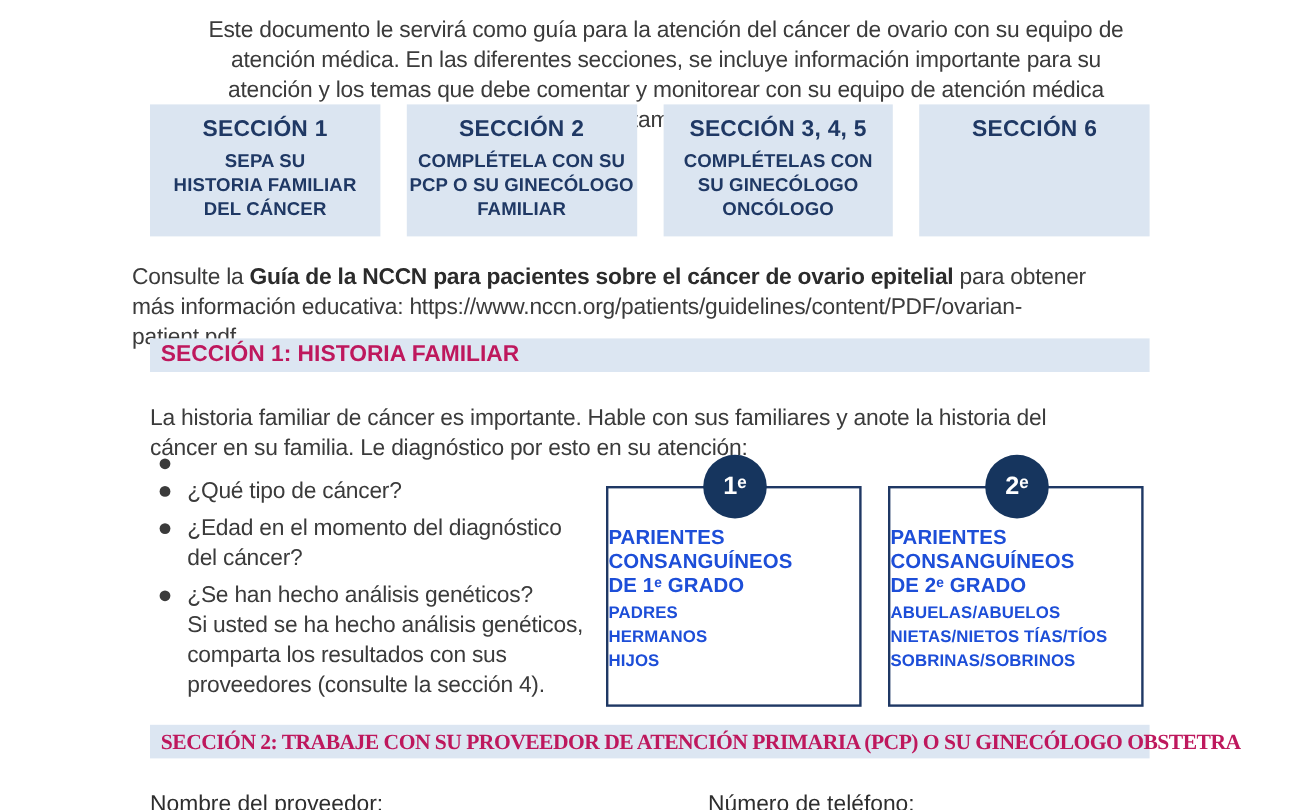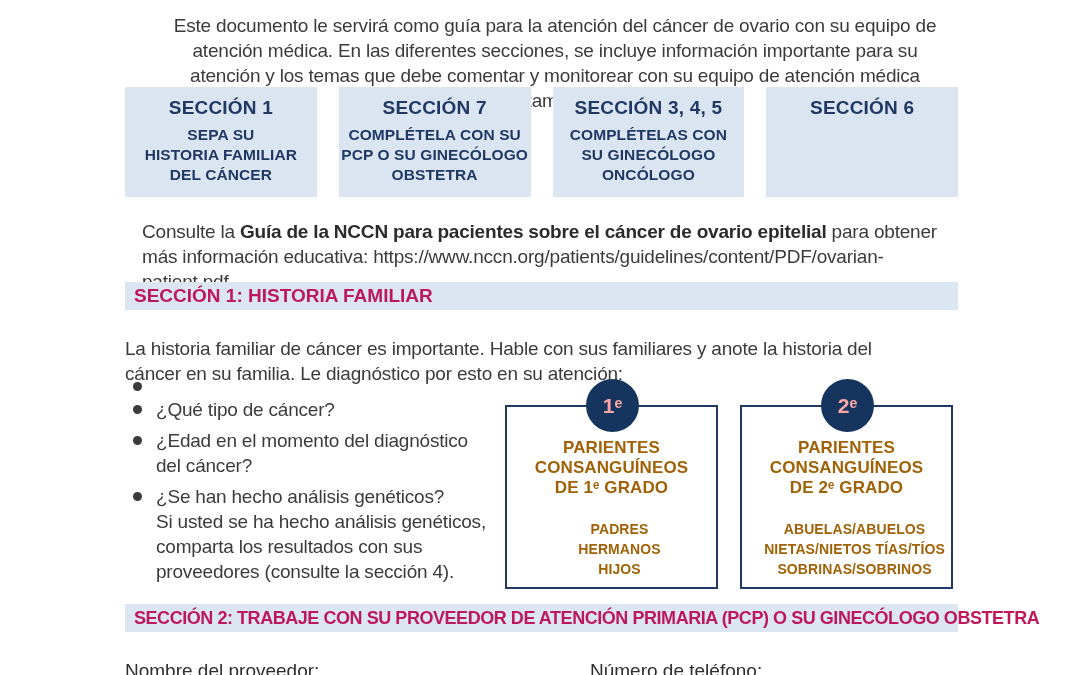--- a/index.html
+++ b/index.html
@@ -26,61 +26,61 @@
   }
   .sec-box{
     flex:1;background:#dbe5f1;
     display:flex;flex-direction:column;align-items:center;
     text-align:center;color:#1f3864;
     padding-top:10px;box-sizing:border-box;
   }
   .sec-box-title{font-size:19px;font-weight:bold;letter-spacing:.2px;margin-bottom:6px;}
   .sec-box-sub{font-size:15.5px;font-weight:bold;line-height:20px;white-space:pre-line;letter-spacing:.1px;}
   
-  .nccn{position:absolute;left:142px;top:200px;width:860px;}
+  .nccn{position:absolute;left:110px;top:200px;width:860px;}
   .nccn b{color:#2b2b2b;}
   
   .bar{
     position:absolute;left:125px;width:833px;height:28px;
     background:#dce6f2;color:#be185d;
     font-weight:bold;font-size:19px;line-height:28px;
     padding-left:9px;box-sizing:border-box;
     white-space:nowrap;
   }
   .bar1{top:282px;}
-  .bar2{top:604px;font-size:18px;letter-spacing:-0.45px;}
+  .bar2{top:604px;font-size:18px;letter-spacing:-0.45px;font-family:Liberation Serif, serif;}
   
   .s1-intro{position:absolute;left:125px;top:317px;width:860px;}
   
   .bullets{position:absolute;left:133px;top:374px;width:380px;}
   .bullet{display:flex;margin-bottom:6px;}
   .bullet .dot{
     width:9px;height:9px;border-radius:50%;
     background:#3b3b3b;margin:8px 14px 0 0;flex:none;
   }
   .bullet .btxt{font-size:19px;line-height:25px;white-space:pre-line;letter-spacing:-0.2px;}
   
   .fam-box{
     position:absolute;top:405px;width:213px;height:184px;
     background:#ffffff;border:2px solid #1f3864;box-sizing:border-box;
-    text-align:center;color:#a16207;
+    color:#1d4ed8;
   }
   .fam-box-1{left:505px;}
   .fam-box-2{left:740px;}
   .fam-title{
     margin-top:31px;font-size:17px;font-weight:bold;line-height:20px;
     white-space:pre-line;letter-spacing:.1px;
   }
   .fam-members{
-    margin-top:21px;font-size:14px;font-weight:bold;line-height:20px;
-    white-space:pre-line;letter-spacing:.1px;padding-left:16px;
+    margin-top:2px;font-size:14px;font-weight:bold;line-height:20px;
+    white-space:pre-line;letter-spacing:.1px;
   }
   .badge{
     position:absolute;top:379px;width:53px;height:53px;border-radius:50%;
-    background:#16355e;color:#fca5a5;
+    background:#16355e;color:#ffffff;
     font-size:21px;font-weight:bold;
     display:flex;align-items:center;justify-content:center;
     z-index:2;
     text-align:right;
   }
   .badge-1{left:586px;}
   .badge-2{left:821px;}
   
   .provider-row{position:absolute;left:125px;top:660px;width:860px;font-size:19px;color:#2e2e2e;}
   .phone-label{position:absolute;left:465px;top:0;}
@@ -97,24 +97,24 @@
 durante el tratamiento del cáncer.</p>
 
   <div class="boxes-row">
     <div class="sec-box">
       <div class="sec-box-title">SECCIÓN 1</div>
       <div class="sec-box-sub">SEPA SU
 HISTORIA FAMILIAR
 DEL CÁNCER</div>
     </div>
     <div class="sec-box">
-      <div class="sec-box-title">SECCIÓN 7</div>
+      <div class="sec-box-title">SECCIÓN 2</div>
       <div class="sec-box-sub">COMPLÉTELA CON SU
 PCP O SU GINECÓLOGO
-OBSTETRA</div>
+FAMILIAR</div>
     </div>
     <div class="sec-box">
       <div class="sec-box-title">SECCIÓN 3, 4, 5</div>
       <div class="sec-box-sub">COMPLÉTELAS CON
 SU GINECÓLOGO
 ONCÓLOGO</div>
     </div>
     <div class="sec-box">
       <div class="sec-box-title">SECCIÓN 6</div>
     </div>

